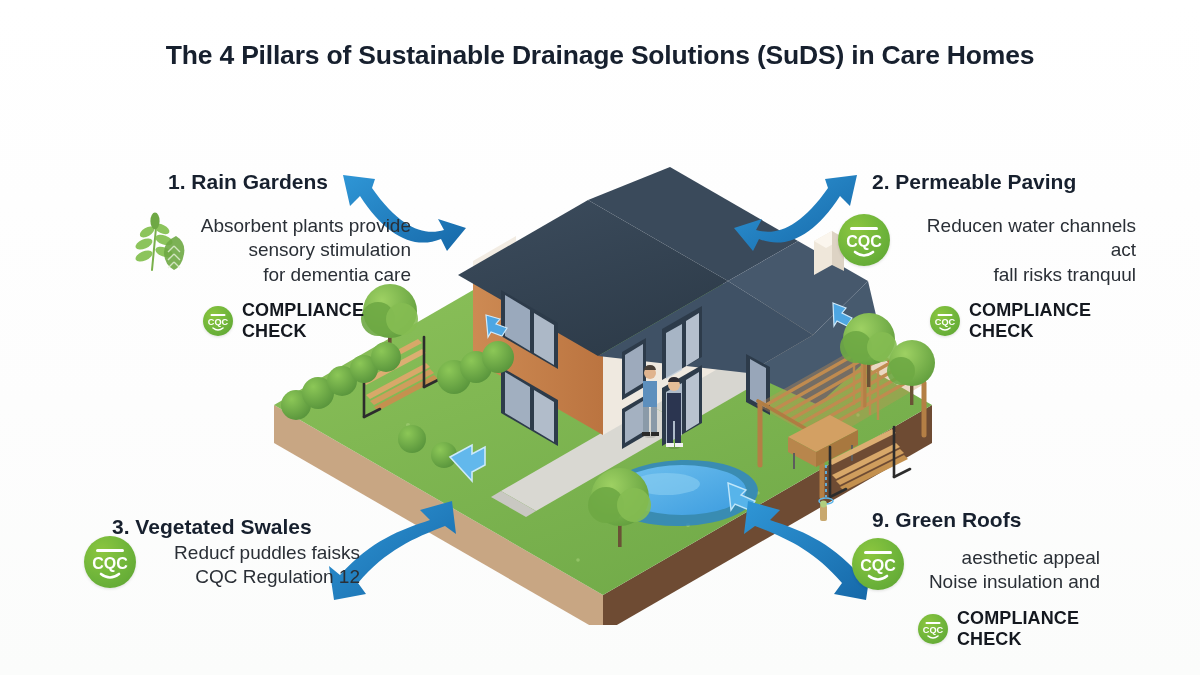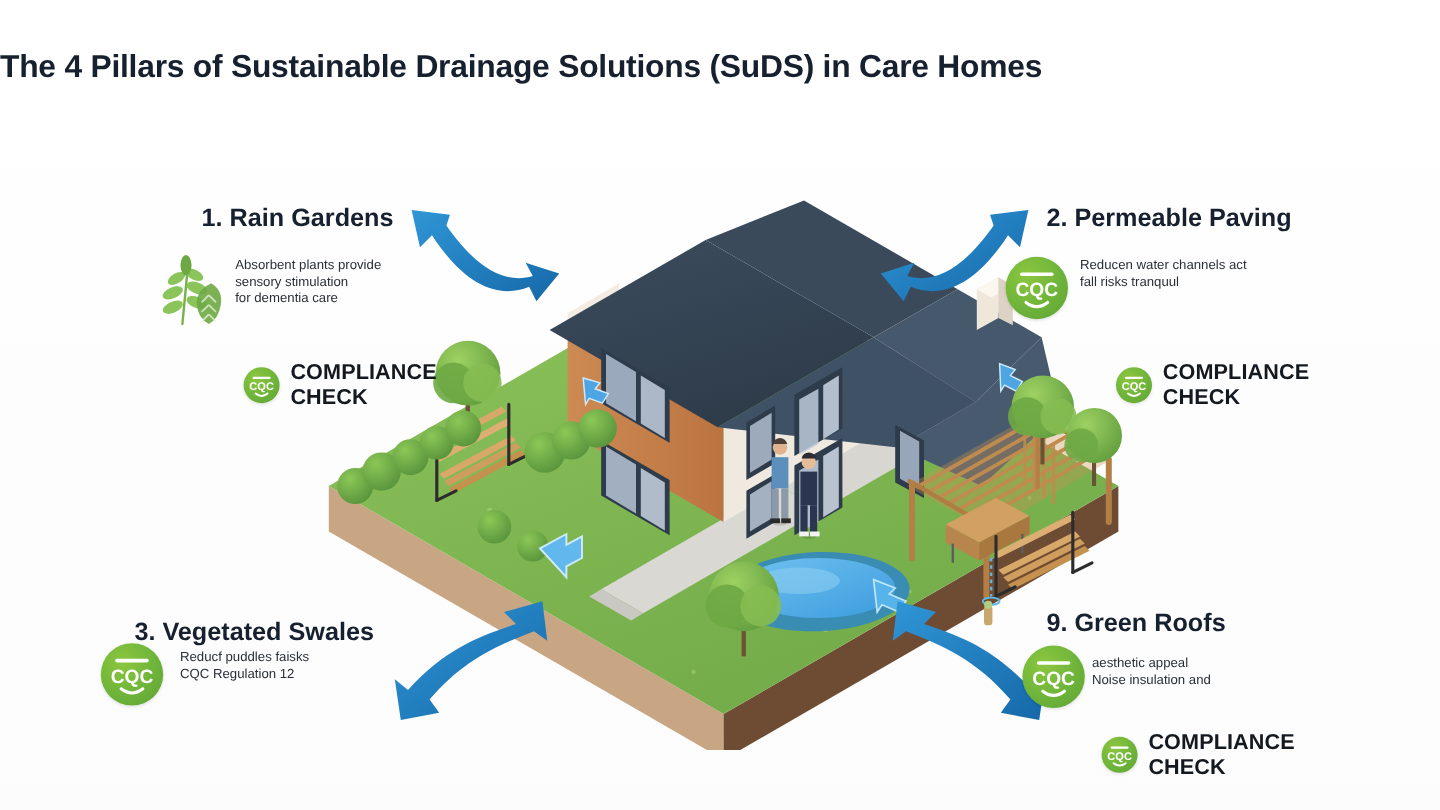--- a/index.html
+++ b/index.html
@@ -8,29 +8,30 @@
     background:#ffffff;
     font-family:"Liberation Sans", sans-serif;
     position:relative;
     color:#1b2430;
   }
   #stage{position:absolute;inset:0;background:linear-gradient(180deg,#ffffff 0%,#fdfdfd 60%,#fbfcfb 100%);}
 
   
   .title{
     position:absolute;left:0;right:0;top:40px;
+    text-align:center;
     font-size:26.5px;font-weight:bold;
     letter-spacing:-0.2px;
     color:#17202e;
   }
 
   
   .pillar{position:absolute;}
   .pillar .head{font-size:21px;font-weight:bold;color:#17202e;white-space:nowrap;}
-  .pillar .body{font-size:11px;line-height:1.28;color:#2a2f36;}
+  .pillar .body{font-size:19px;line-height:1.28;color:#2a2f36;text-align:right;}
 
   #p1{left:168px;top:170px;}
   #p1 .head{margin:0 0 16px 0;}
   #p1 .body{position:absolute;left:28px;top:44px;width:215px;}
   #p2{left:872px;top:170px;}
   #p2 .head{margin:0 4px 16px 0;}
   #p2 .body{position:absolute;left:28px;top:44px;width:236px;}
   #p3{left:112px;top:503px;}
   #p3 .head{margin:12px 0 12px 0;}
   #p3 .body{position:absolute;left:38px;top:38px;width:210px;}

